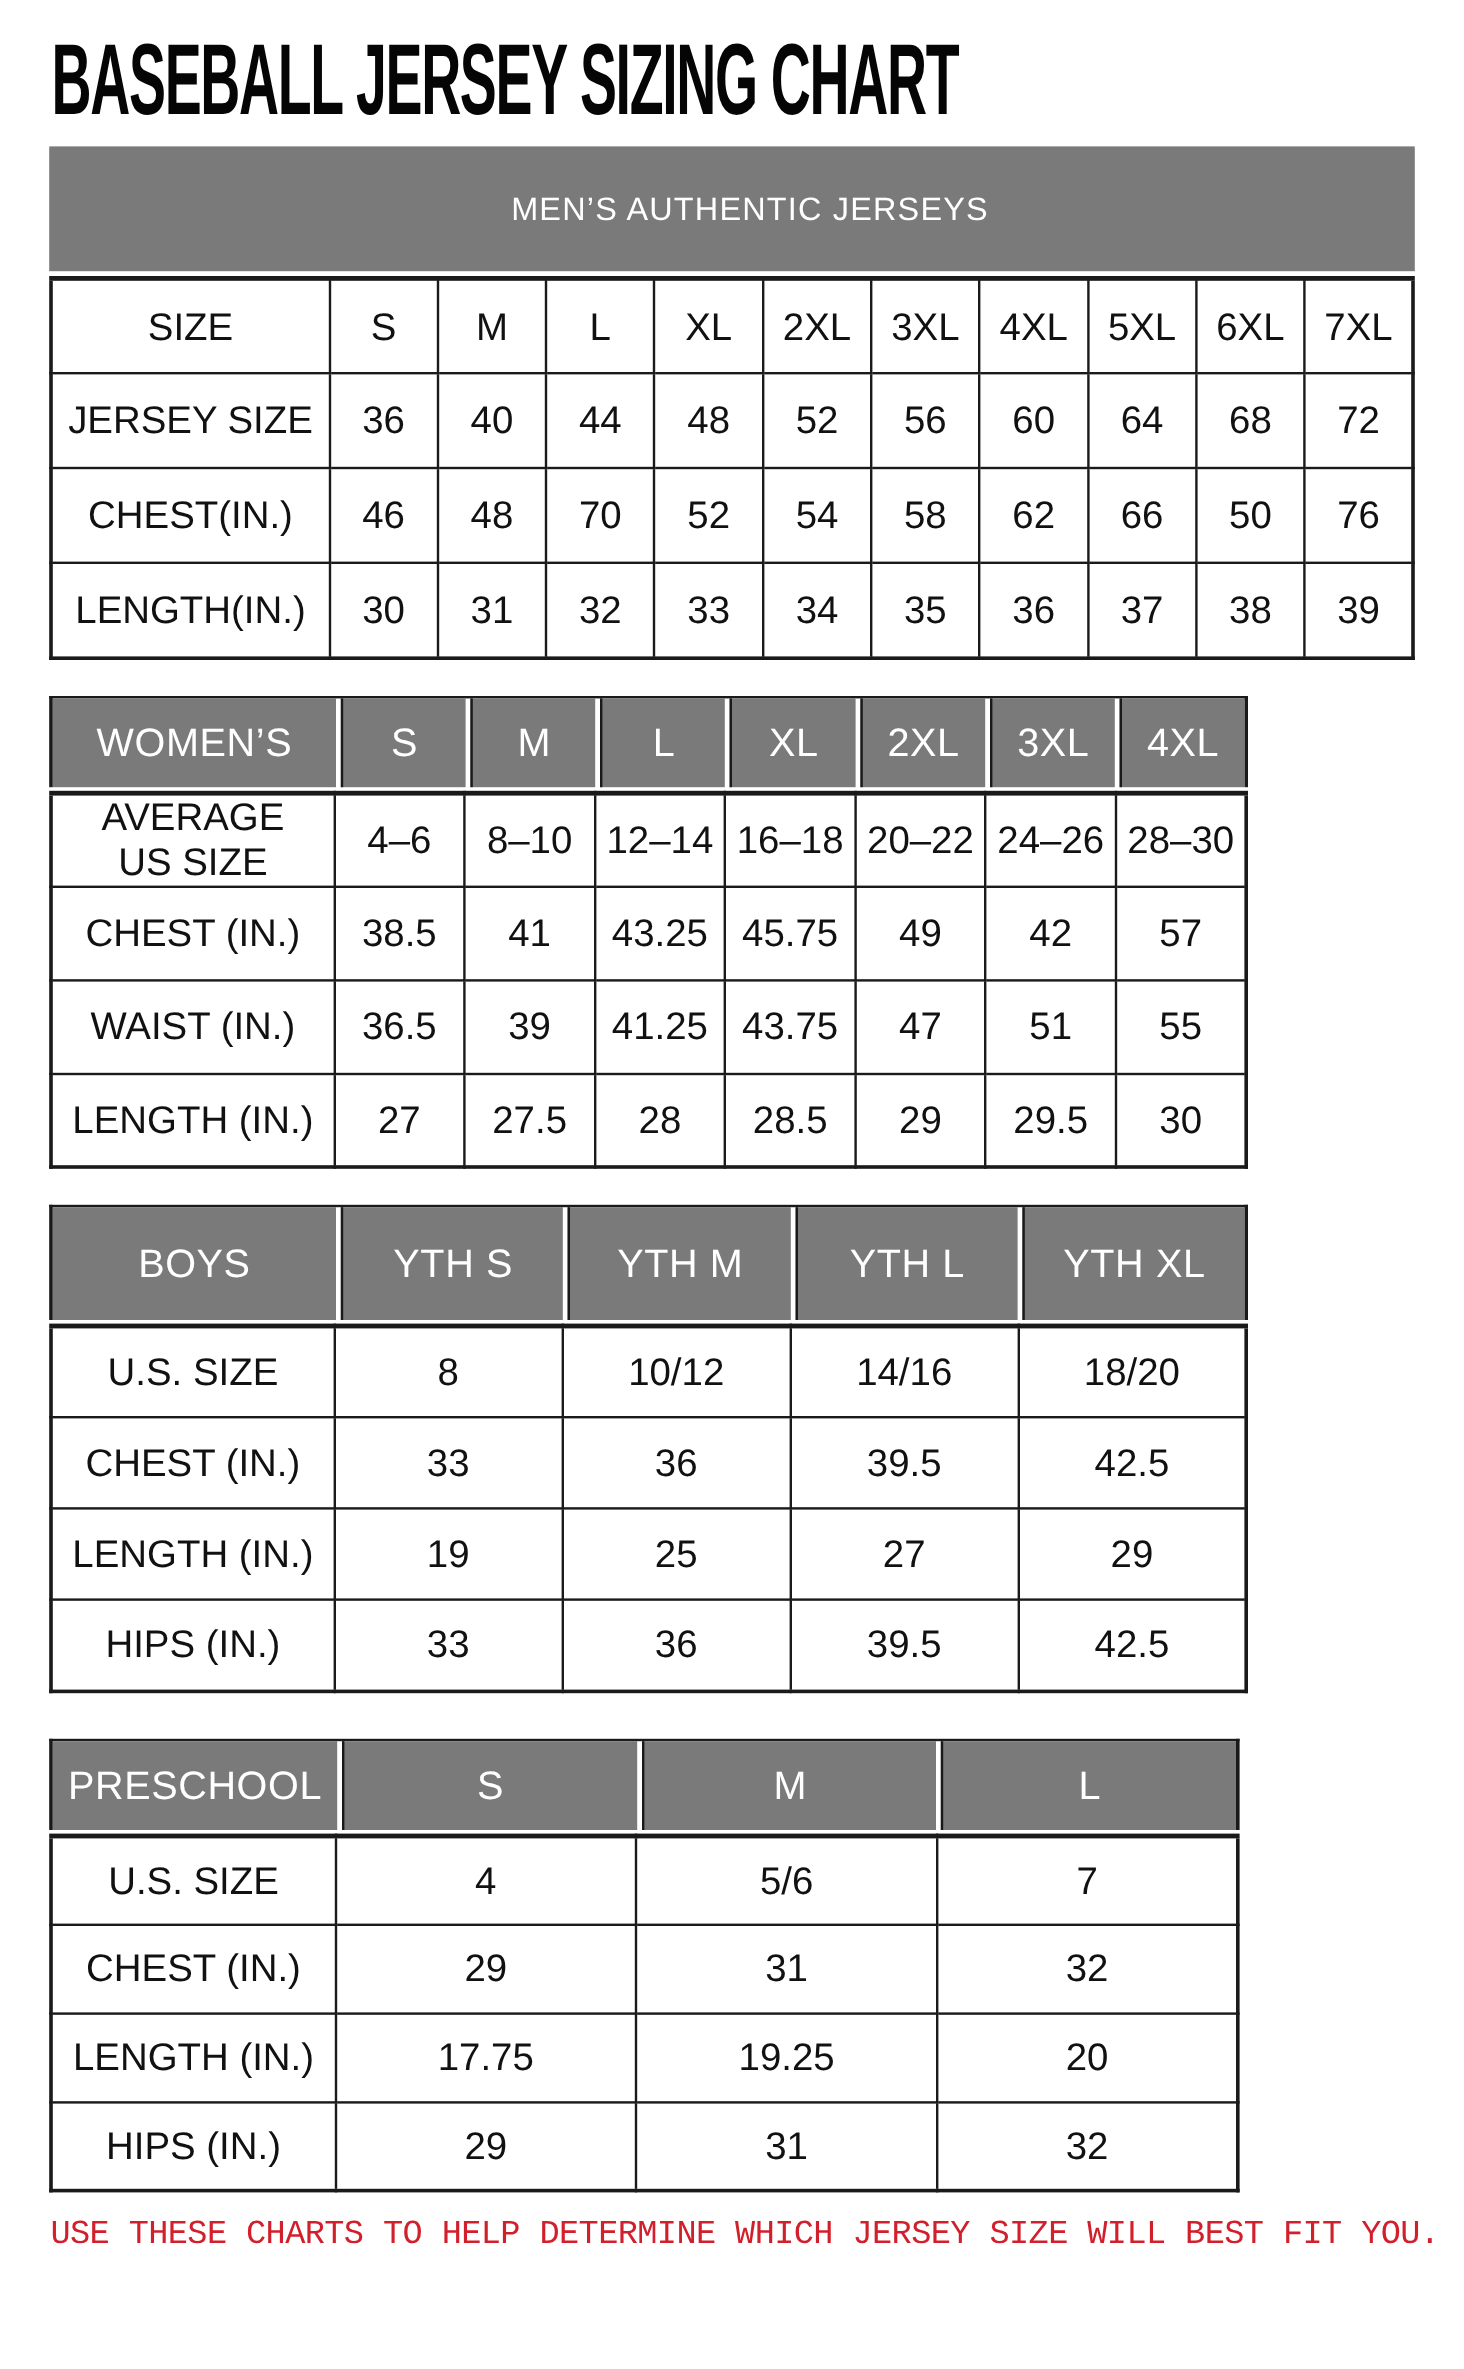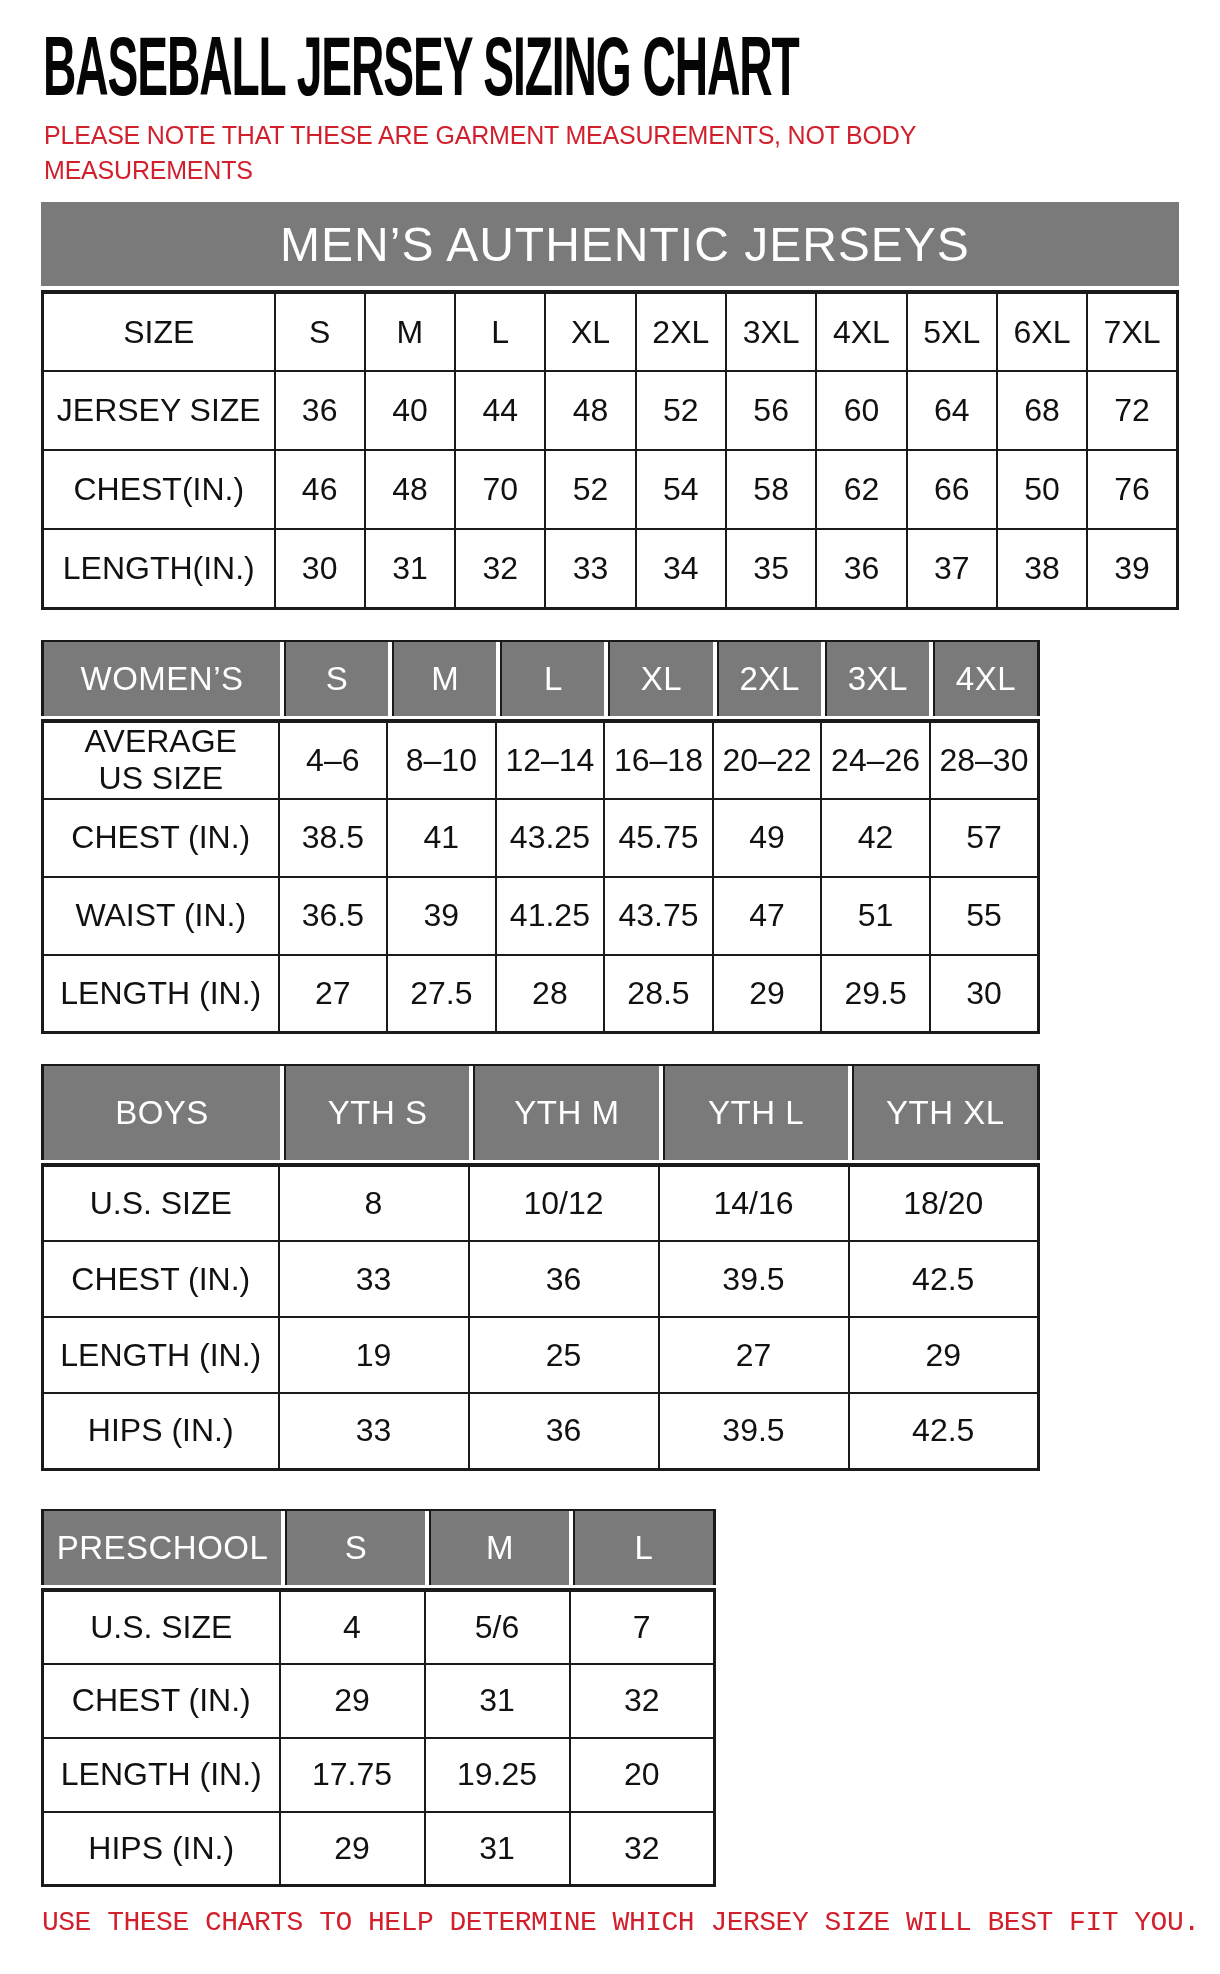--- a/index.html
+++ b/index.html
@@ -37,28 +37,28 @@
     line-height:35px;
     letter-spacing:-0.2px;
     color:var(--red);
   }
 
   
   .section{position:relative;}
   .section-mens{margin-top:14px;width:1138px;}
   .section-womens{margin-top:30px;width:999px;}
   .section-boys{margin-top:30px;width:999px;}
-  .section-preschool{margin-top:38px;width:675px;}
+  .section-preschool{margin-top:38px;width:992px;}
 
   .titlebar{
-    height:84px;
+    height:104px;
     background:var(--gray);
     color:#fff;
     display:flex;align-items:center;justify-content:center;
-    font-size:48px;
+    font-size:27px;
     letter-spacing:1px;
     margin-bottom:4px;
     padding-left:30px;
   }
 
   .tbl-header{
     display:grid;
     column-gap:4px;
     background:#fff;
     border:3px solid var(--ink);
@@ -110,21 +110,20 @@
     font-family:Liberation Mono, monospace;
   }
 </style>
 </head>
 <body>
 
 <div class="page">
 
   <h1 class="title">BASEBALL JERSEY SIZING CHART</h1>
 
-  <p class="note">PLEASE NOTE THAT THESE ARE GARMENT MEASUREMENTS, NOT BODY MEASUREMENTS</p>
 
   <div class="section section-mens">
     <div class="titlebar">MEN’S AUTHENTIC JERSEYS</div>
     <div>
         <table class="grid">
           <colgroup>
             <col style="width: 232px;">
           </colgroup>
           <tbody>
             <tr>

